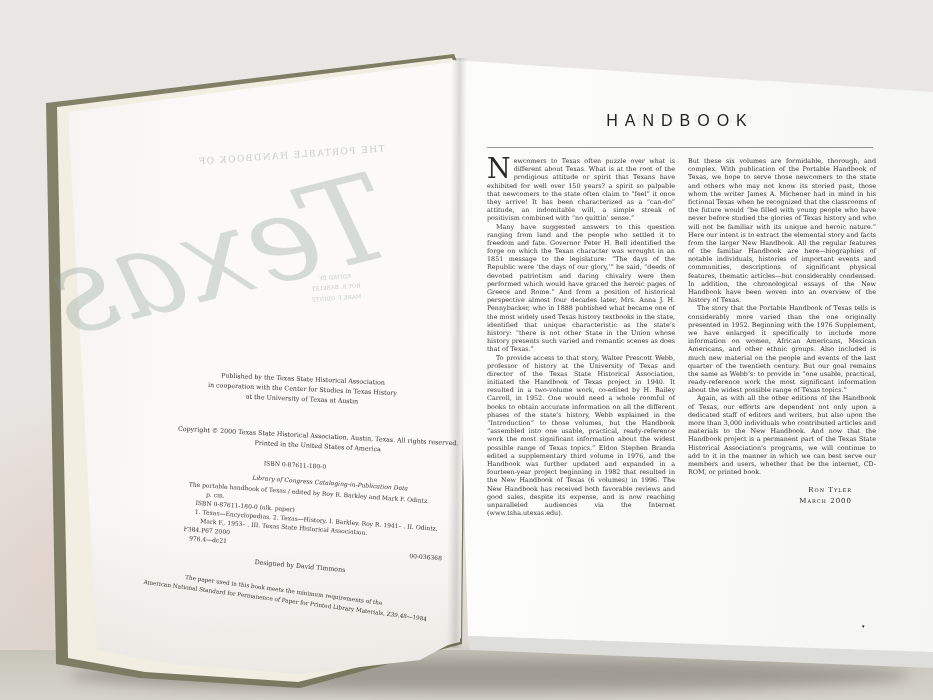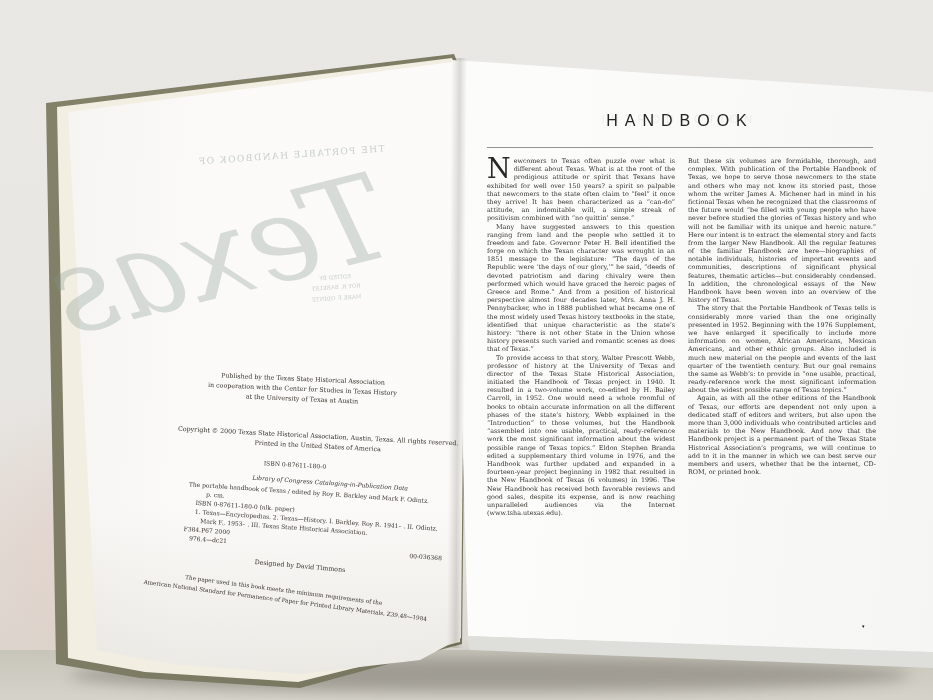--- a/index.html
+++ b/index.html
@@ -126,17 +126,21 @@
   <div class="rp fw-cols">
     <div class="fw-col">
       <p><span class="dropcap">N</span><span>ewcomers to Texas often puzzle over what is different about Texas. What is at the root of the prodigious attitude or spirit that Texans have exhibited for well over 150 years? a spirit so palpable that newcomers to the state often claim to “feel” it once they arrive! It has been characterized as a “can-do” attitude, an indomitable will, a simple streak of positivism combined with “no quittin’ sense.”</span></p>
       <p class="ind">Many have suggested answers to this question ranging from land and the people who settled it to freedom and fate. Governor Peter H. Bell identified the forge on which the Texan character was wrought in an 1851 message to the legislature: “The days of the Republic were ‘the days of our glory,’” he said, “deeds of devoted patriotism and daring chivalry were then performed which would have graced the heroic pages of Greece and Rome.” And from a position of historical perspective almost four decades later, Mrs. Anna J. H. Pennybacker, who in 1888 published what became one of the most widely used Texas history textbooks in the state, identified that unique characteristic as the state’s history: “there is not other State in the Union whose history presents such varied and romantic scenes as does that of Texas.”</p>
       <p class="ind">To provide access to that story, Walter Prescott Webb, professor of history at the University of Texas and director of the Texas State Historical Association, initiated the Handbook of Texas project in 1940. It resulted in a two-volume work, co-edited by H. Bailey Carroll, in 1952. One would need a whole roomful of books to obtain accurate information on all the different phases of the state’s history, Webb explained in the “Introduction” to those volumes, but the Handbook “assembled into one usable, practical, ready-reference work the most significant information about the widest possible range of Texas topics.” Eldon Stephen Branda edited a supplementary third volume in 1976, and the Handbook was further updated and expanded in a fourteen-year project beginning in 1982 that resulted in the New Handbook of Texas (6 volumes) in 1996. The New Handbook has received both favorable reviews and good sales, despite its expense, and is now reaching unparalleled audiences via the Internet (www.tsha.utexas.edu).</p>
     </div>
     <div class="fw-col">
       <p>But these six volumes are formidable, thorough, and complex. With publication of the Portable Handbook of Texas, we hope to serve those newcomers to the state and others who may not know its storied past, those whom the writer James A. Michener had in mind in his fictional Texas when he recognized that the classrooms of the future would “be filled with young people who have never before studied the glories of Texas history and who will not be familiar with its unique and heroic nature.” Here our intent is to extract the elemental story and facts from the larger New Handbook. All the regular features of the familiar Handbook are here—biographies of notable individuals, histories of important events and communities, descriptions of significant physical features, thematic articles—but considerably condensed. In addition, the chronological essays of the New Handbook have been woven into an overview of the history of Texas.</p>
       <p class="ind">The story that the Portable Handbook of Texas tells is considerably more varied than the one originally presented in 1952. Beginning with the 1976 Supplement, we have enlarged it specifically to include more information on women, African Americans, Mexican Americans, and other ethnic groups. Also included is much new material on the people and events of the last quarter of the twentieth century. But our goal remains the same as Webb’s: to provide in “one usable, practical, ready-reference work the most significant information about the widest possible range of Texas topics.”</p>
       <p class="ind">Again, as with all the other editions of the Handbook of Texas, our efforts are dependent not only upon a dedicated staff of editors and writers, but also upon the more than 3,000 individuals who contributed articles and materials to the New Handbook. And now that the Handbook project is a permanent part of the Texas State Historical Association’s programs, we will continue to add to it in the manner in which we can best serve our members and users, whether that be the internet, CD-ROM, or printed book.</p>
+      <div class="sig">
+        <div>Ron Tyler</div>
+        <div>March 2000</div>
+      </div>
     </div>
   </div>
 
   <div class="rp corner-mark">▾</div>
 </div>
 
 </body></html>

